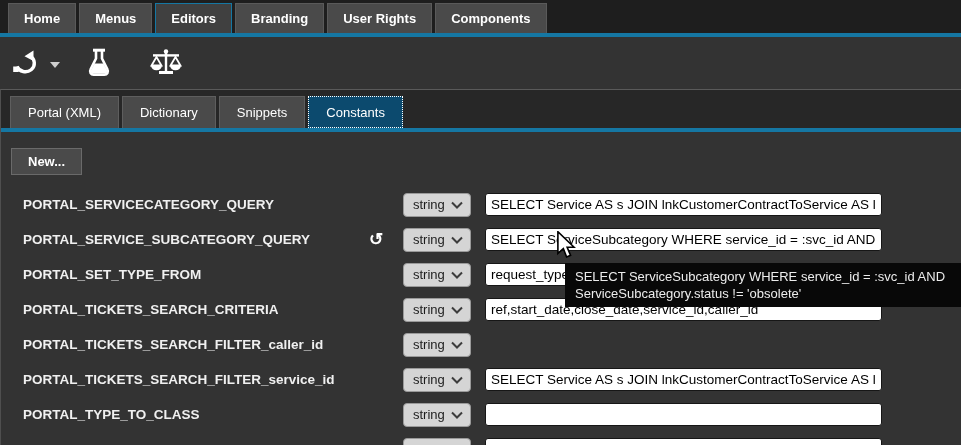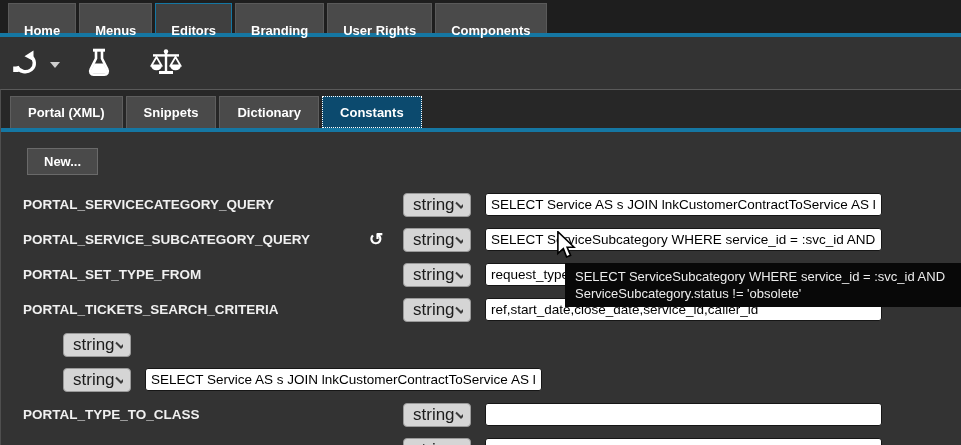--- a/index.html
+++ b/index.html
@@ -2,53 +2,53 @@
 <html><head>
 <meta charset="utf-8">
 <style>
   * { margin:0; padding:0; box-sizing:border-box; }
   html,body { width:961px; height:445px; overflow:hidden; background:#333; }
   body { font-family:"Liberation Sans", sans-serif; position:relative; }
 
   
   .topbar { background:#1e1e1e; padding:3px 0 0 8px; height:33px; display:flex; gap:3px; align-items:flex-end; }
   .toptab { background:#4a4a4a; border:1px solid #5a5a5a; border-bottom:none; color:#fff;
-            font-weight:bold; font-size:13px; padding:12px 15px; height:30px; line-height:29px; cursor:pointer; }
+            font-weight:bold; font-size:13px; padding:0 15px; height:30px; line-height:29px; cursor:pointer; }
   .toptab.active { background:#404040; border-color:#1577a3; }
   .accentline { height:4px; background:#1577a3; width:961px; }
 
   
   .toolbar { height:52px; background:#333; display:flex; align-items:center; padding-left:10px; }
   .tool { display:flex; align-items:center; margin-right:8px; cursor:pointer; }
   .tool-undo { margin-right:4px; }
   .caret-down { width:0; height:0; border-left:5px solid transparent; border-right:5px solid transparent;
                 border-top:6px solid #cfcfcf; margin:4px 26px 0 6px; }
   .tool-flask { margin-right:36px; }
 
   
   .panel { border-top:1px solid #5a5a5a; border-left:1px solid #4f4f4f; height:359px; background:#333; }
   .subbar { background:#272727; padding:6px 0 0 9px; height:38px; display:flex; gap:3px; align-items:flex-end; }
   .subtab { background:#4a4a4a; border:1px solid #5e5e5e; border-bottom:none; color:#fff;
-            font-weight:bold; font-size:13px; padding:0 17px; height:32px; line-height:31px; cursor:pointer; }
+            font-weight:normal; font-size:13px; padding:0 17px; height:32px; line-height:31px; cursor:pointer; }
   .subtab.active { background:#0c4a6e; border:1px dotted #fff; }
 
   
   .content { padding-top:16px; }
-  .newbtn { margin-left:26px; background:#4a4a4a; border:1px solid #6a6a6a; color:#fff;
+  .newbtn { margin-left:10px; background:#4a4a4a; border:1px solid #6a6a6a; color:#fff;
             font-weight:bold; font-size:13px; font-family:"Liberation Sans",sans-serif;
             padding:5px 16px; cursor:pointer; }
   .rows { margin-top:12px; }
   .row { display:flex; align-items:center; height:35px; padding-left:22px; }
   .row-label { width:340px; color:#f0f0f0; font-size:13.5px; white-space:nowrap; overflow:hidden;font-weight:bold; }
   .revert-slot { width:40px; display:flex; align-items:center; }
   .revert-icon { color:#fff; font-size:17px; font-weight:bold; margin-left:6px; cursor:pointer;
                  line-height:16px; transform:scaleX(-1); display:inline-block; }
   .type-select { width:68px; height:24px; background:#d5d5d5; border:1px solid #9a9a9a; border-radius:4px;
                  display:flex; align-items:center; justify-content:space-between; padding:0 7px 0 9px;
-                 color:#1c1c1c; font-size:17px; cursor:pointer; flex:none; }
+                 color:#1c1c1c; font-size:13px; cursor:pointer; flex:none; }
   .value-input { margin-left:14px; width:397px; height:23px; background:#fff; border:1px solid #161616;
                  border-radius:3px; font-family:"Liberation Sans",sans-serif; font-size:13.5px;
                  color:#000; padding:0 5px; white-space:nowrap; overflow:hidden; }
 
   
   .tooltip { position:absolute; left:565px; top:263px; right:0; height:44px; background:#080808;
              color:#ececec; font-size:13px; line-height:17px; padding:5px 10px; z-index:20; }
 
   
   .cursor { position:absolute; left:556px; top:231px; z-index:30; pointer-events:none; }
@@ -92,22 +92,22 @@
       <path d="M27.5 9 L22.5 17.5 H32.5 Z" fill="none" stroke="#fff" stroke-width="1.8"></path>
       <path d="M22 17.5 a5.5 4.8 0 0 0 11 0 Z" fill="#fff"></path>
       <rect x="11" y="23" width="14" height="3" fill="#fff"></rect>
     </svg>
   </span>
 </div>
 
 <div class="panel">
   <div class="subbar">
     <div class="subtab">Portal (XML)</div>
+    <div class="subtab">Dictionary</div>
     <div class="subtab">Snippets</div>
-    <div class="subtab">Dictionary</div>
     <div class="subtab active">Constants</div>
   </div>
   <div class="accentline"></div>
 
   <div class="content">
     <button class="newbtn">New...</button>
 
     <div class="rows">
 
       <div class="row">
@@ -154,30 +154,32 @@
         <span class="type-select">
           <span>string</span>
           <svg width="12" height="8">
               <polyline points="1,1.5 6,6.5 11,1.5" fill="none" stroke="#3c3c3c" stroke-width="2"></polyline>
             </svg>
         </span>
         <input class="value-input" type="text" value="ref,start_date,close_date,service_id,caller_id" style="">
       </div>
 
       <div class="row">
-        <span class="revert-slot"></span>
-        <span class="type-select">
-          <span>string</span>
-          <svg width="12" height="8">
-              <polyline points="1,1.5 6,6.5 11,1.5" fill="none" stroke="#3c3c3c" stroke-width="2"></polyline>
-            </svg>
-        </span>
-      </div>
-
-      <div class="row">
+        <span class="row-label">PORTAL_TICKETS_SEARCH_FILTER_caller_id</span>
+        <span class="revert-slot"></span>
+        <span class="type-select">
+          <span>string</span>
+          <svg width="12" height="8">
+              <polyline points="1,1.5 6,6.5 11,1.5" fill="none" stroke="#3c3c3c" stroke-width="2"></polyline>
+            </svg>
+        </span>
+      </div>
+
+      <div class="row">
+        <span class="row-label">PORTAL_TICKETS_SEARCH_FILTER_service_id</span>
         <span class="revert-slot"></span>
         <span class="type-select">
           <span>string</span>
           <svg width="12" height="8">
               <polyline points="1,1.5 6,6.5 11,1.5" fill="none" stroke="#3c3c3c" stroke-width="2"></polyline>
             </svg>
         </span>
         <input class="value-input" type="text" value="SELECT Service AS s JOIN lnkCustomerContractToService AS l1 O" style="">
       </div>
 

